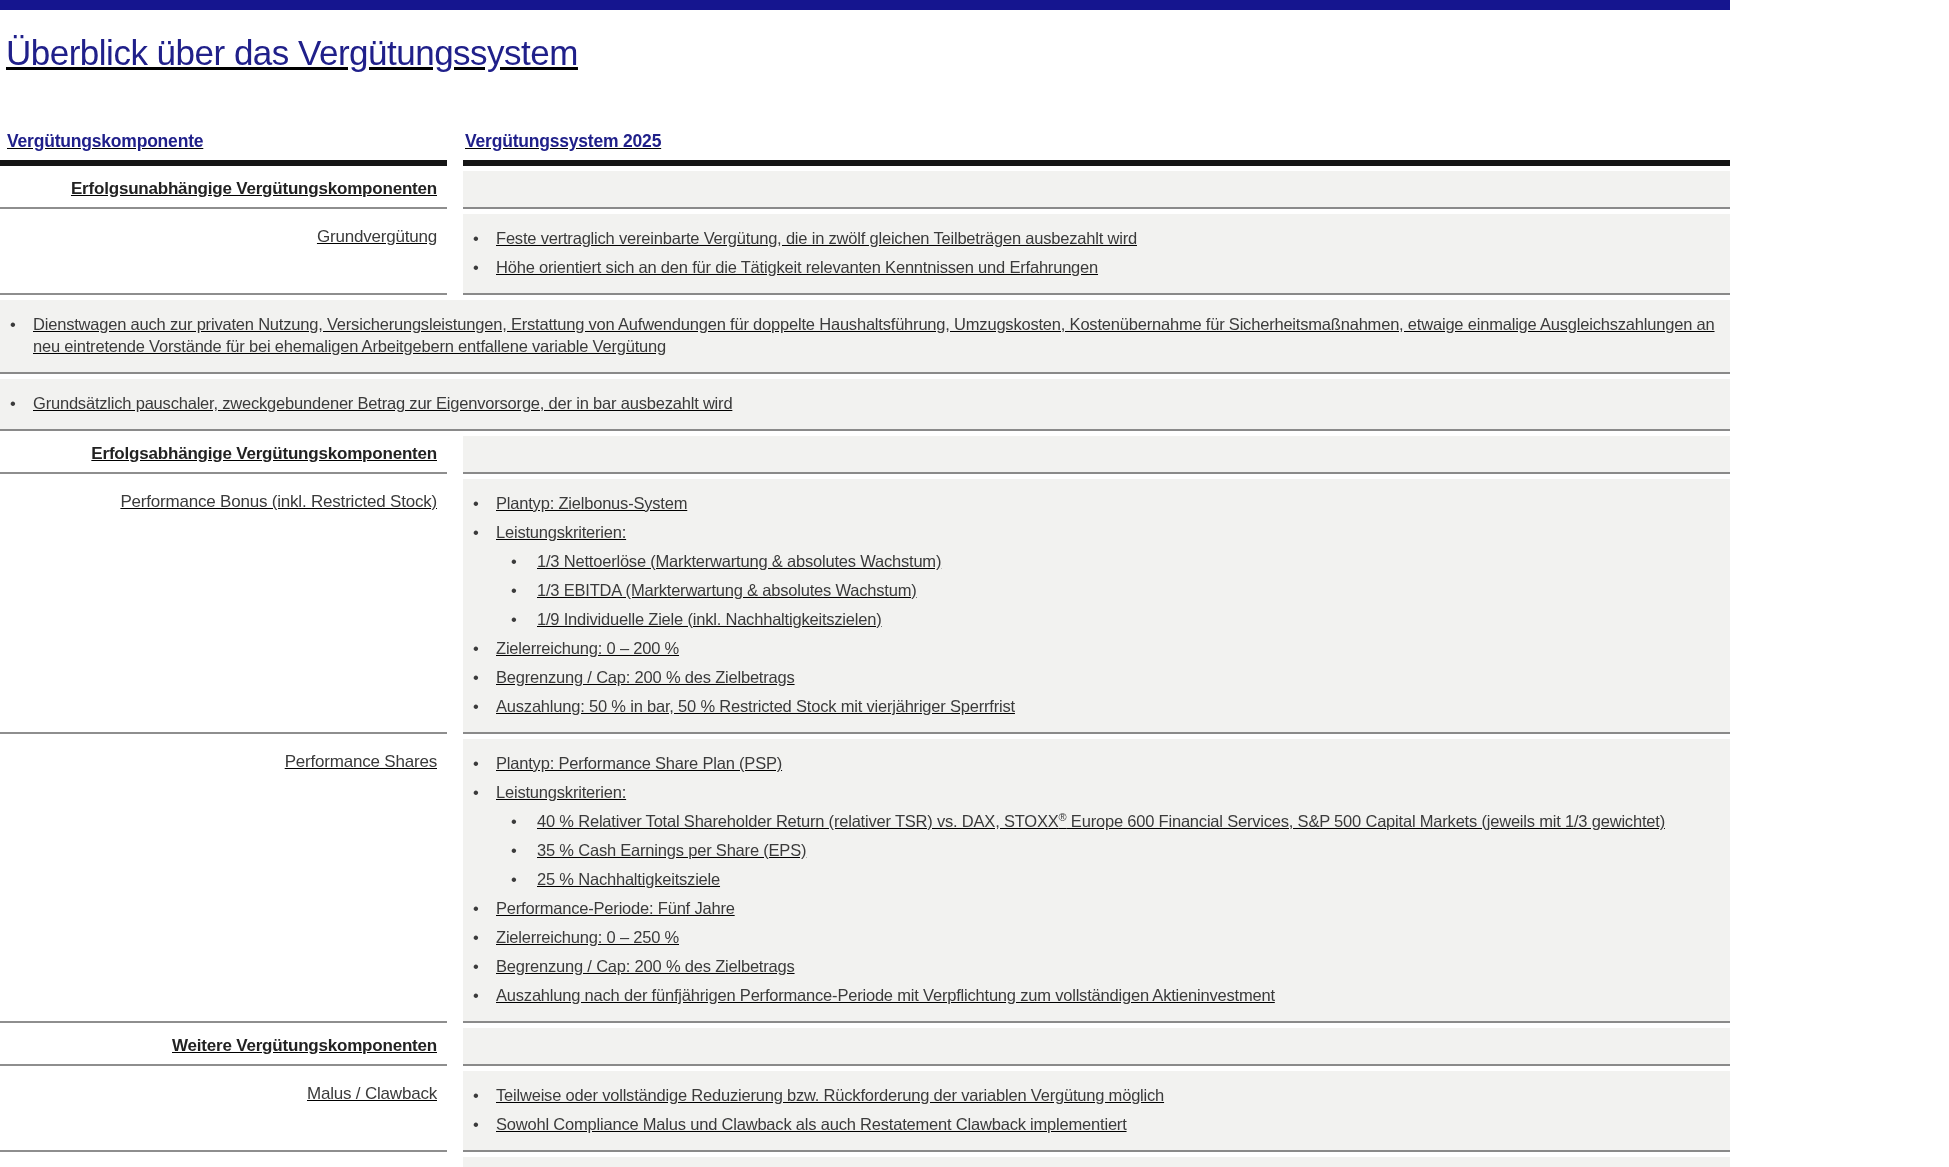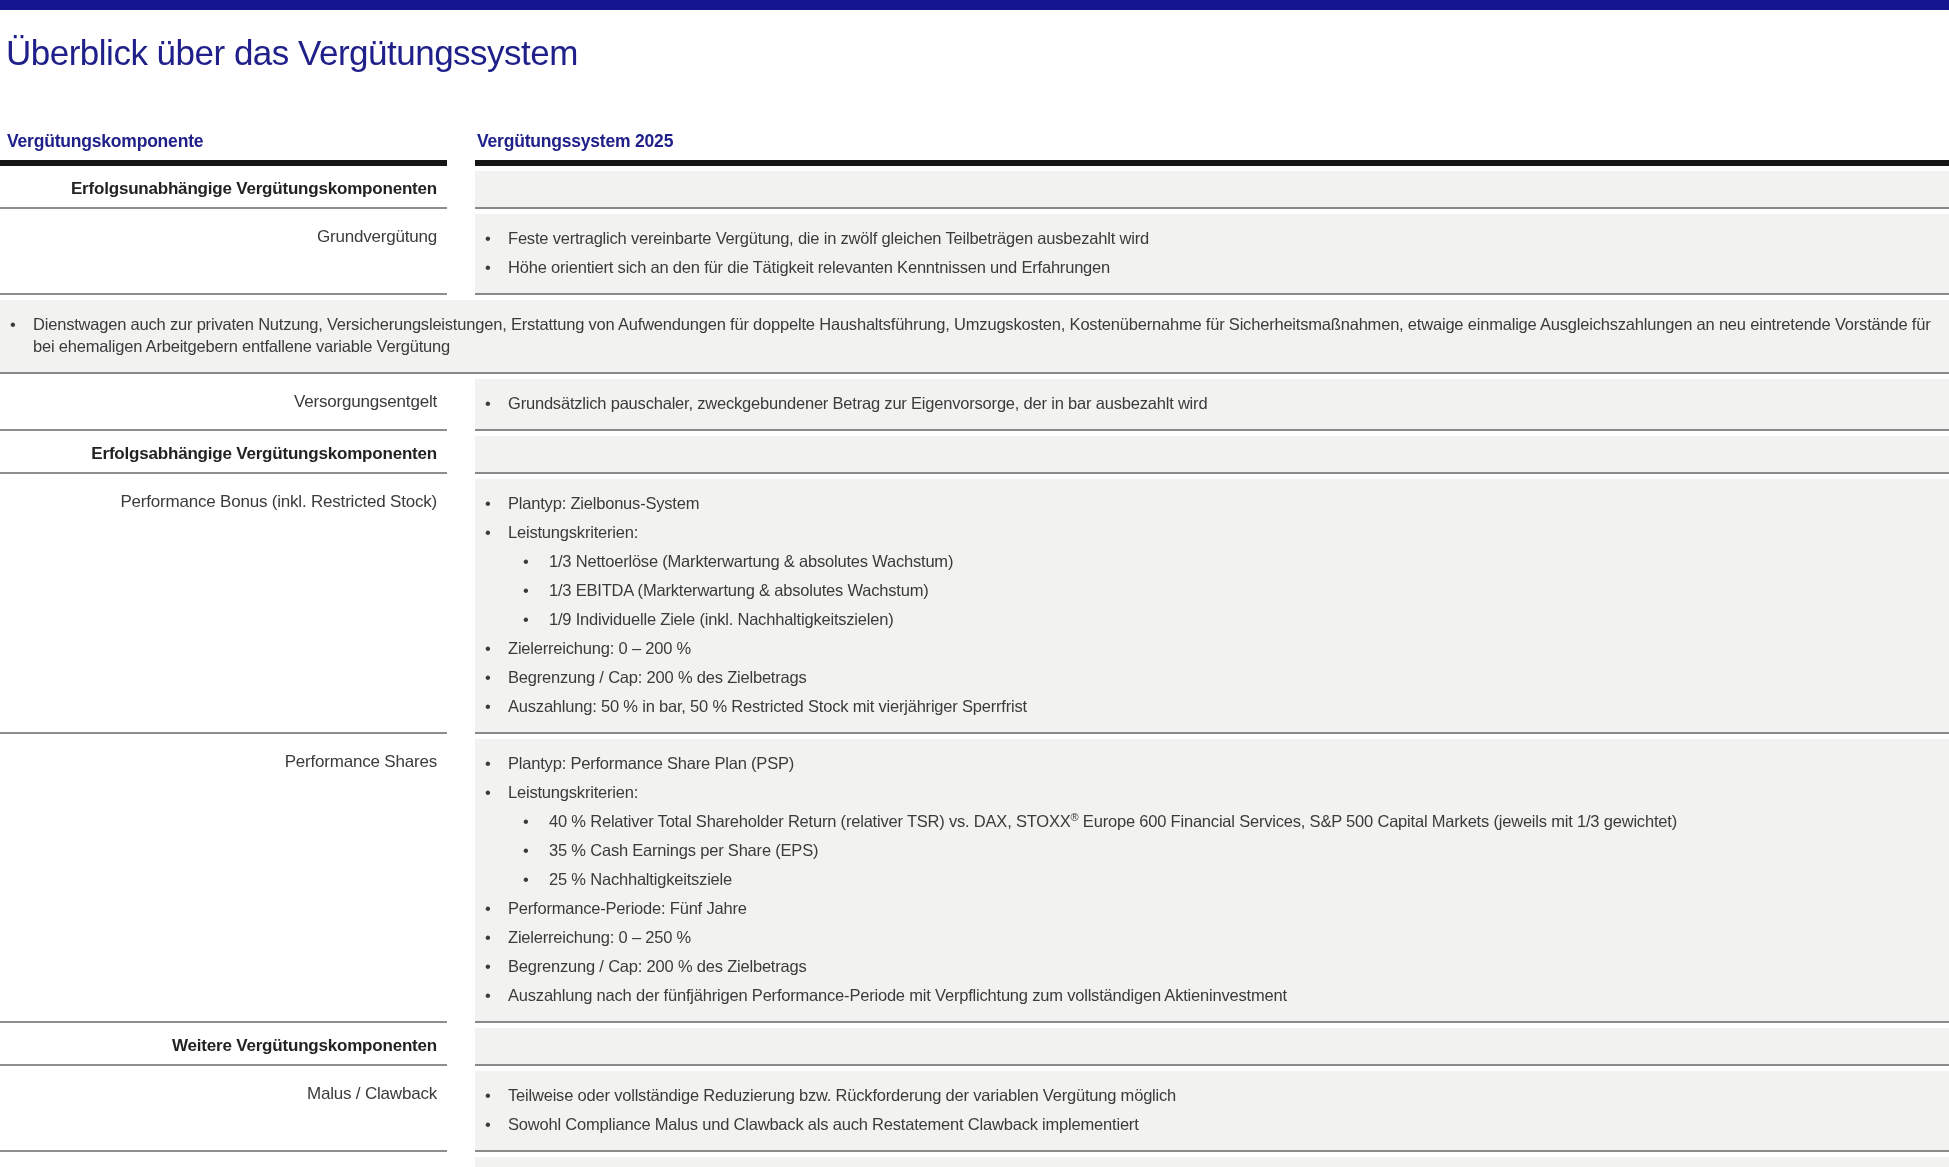--- a/index.html
+++ b/index.html
@@ -5,40 +5,40 @@
   * { box-sizing: border-box; }
   html, body { margin: 0; padding: 0; }
   body {
     width: 1949px;
     height: 1167px;
     background: #ffffff;
     font-family: "Liberation Sans", sans-serif;
     overflow: hidden;
     -webkit-font-smoothing: antialiased;
   }
-  .page { width: 1949px; height: 1167px; position: relative; }
+  .page { width: 1730px; height: 1167px; position: relative; text-decoration: underline; }
 
   .top-bar {
     height: 10px;
     width: 100%;
     background: #15158f;
   }
 
   .title {
     margin: 21px 0 0 6px;
     font-size: 35px;
     line-height: 44px;
     font-weight: 400;
     letter-spacing: -0.5px;
     color: #20208a;
   }
 
   .comp-table { margin-top: 56px; }
 
-  .row { display: flex; gap: 28px; }
+  .row { display: flex; gap: 16px; }
 
   .cell-left  { width: 447px; flex: none; padding: 0 10px 0 7px; }
   .cell-right { flex: 1; padding: 0; }
 
   
   .header-row .cell-left,
   .header-row .cell-right {
     border-bottom: 6px solid #151515;
     padding-bottom: 8px;
   }
@@ -136,23 +136,20 @@
           </div>
         </div>
         <div class="row body-row item-row">
           <div class="cell-right">
             <ul class="bullets">
               <li class="level-1">Dienstwagen auch zur privaten Nutzung, Versicherungsleistungen, Erstattung von Aufwendungen für doppelte Haushaltsführung, Umzugskosten, Kostenübernahme für Sicherheitsmaßnahmen, etwaige einmalige Ausgleichszahlungen an neu eintretende Vorstände für bei ehemaligen Arbeitgebern entfallene variable Vergütung</li>
             </ul>
           </div>
         </div>
         <div class="row body-row item-row">
-          <div class="cell-left">
-            <span class="row-label">Versorgungsentgelt</span>
-          </div>
           <div class="cell-right">
             <ul class="bullets">
               <li class="level-1">Grundsätzlich pauschaler, zweckgebundener Betrag zur Eigenvorsorge, der in bar ausbezahlt wird</li>
             </ul>
           </div>
         </div>
         <div class="row body-row section-row">
           <div class="cell-left">
             <span class="row-label">Erfolgsabhängige Vergütungskomponenten</span>
           </div>

